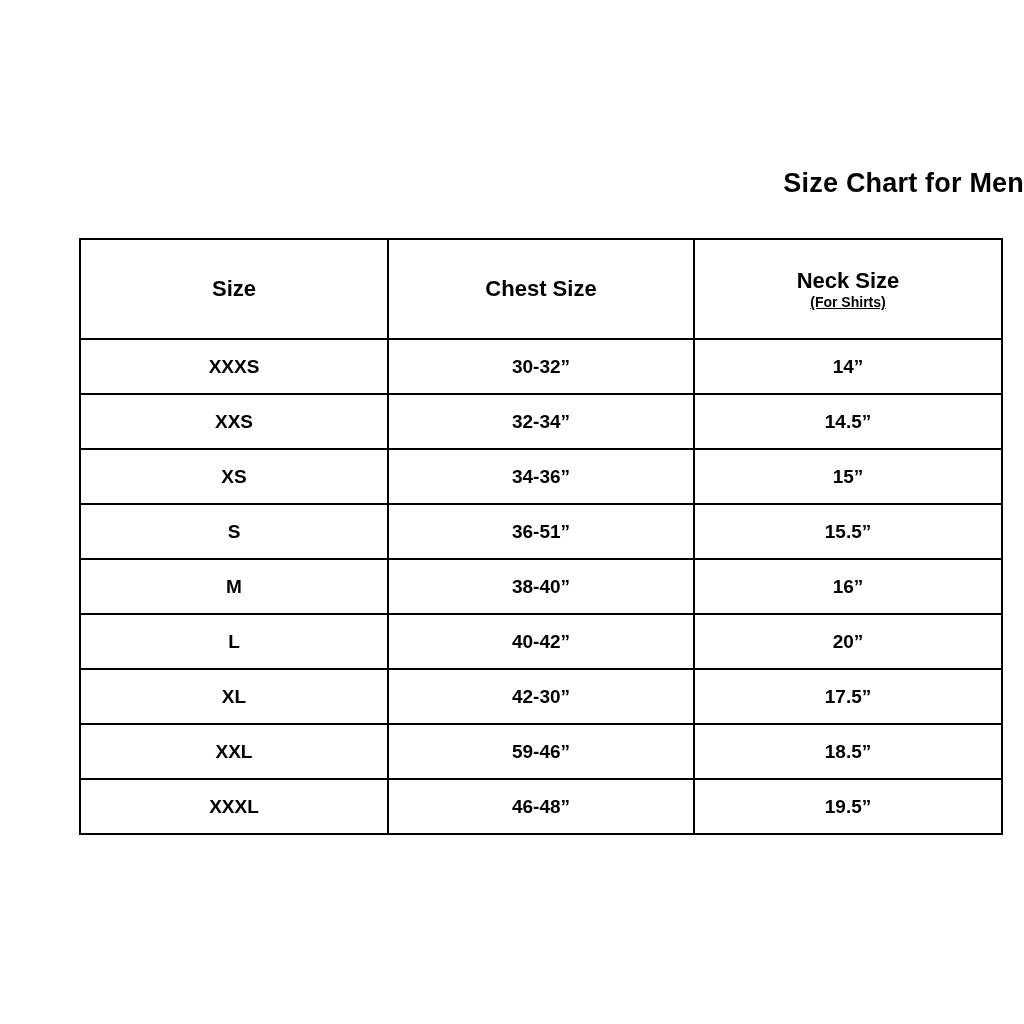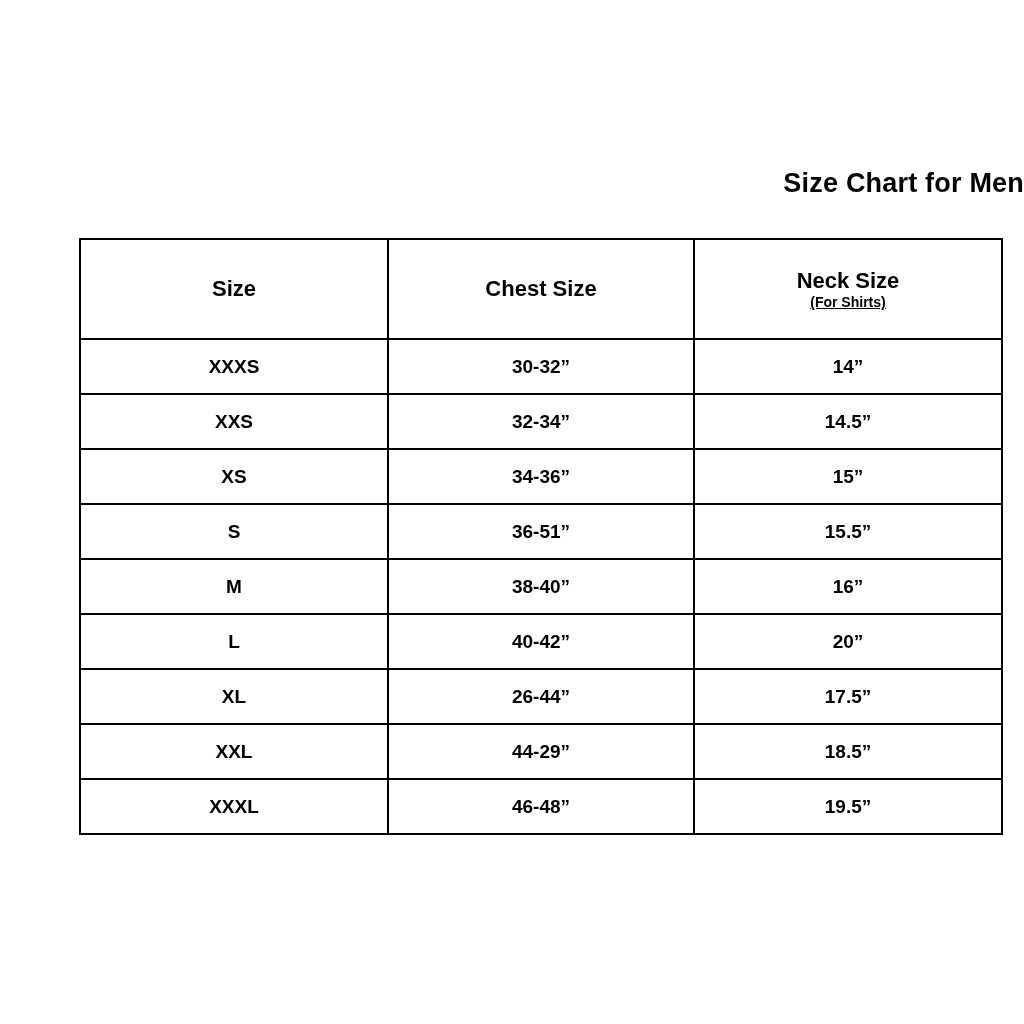--- a/index.html
+++ b/index.html
@@ -124,26 +124,26 @@
           <td>38-40”</td>
           <td>16”</td>
         </tr>
         <tr>
           <td>L</td>
           <td>40-42”</td>
           <td>20”</td>
         </tr>
         <tr>
           <td>XL</td>
-          <td>26-44”</td>
+          <td>42-30”</td>
           <td>17.5”</td>
         </tr>
         <tr>
           <td>XXL</td>
-          <td>44-29”</td>
+          <td>59-46”</td>
           <td>18.5”</td>
         </tr>
         <tr>
           <td>XXXL</td>
           <td>46-48”</td>
           <td>19.5”</td>
         </tr>
       </tbody>
     </table>
   </div>

